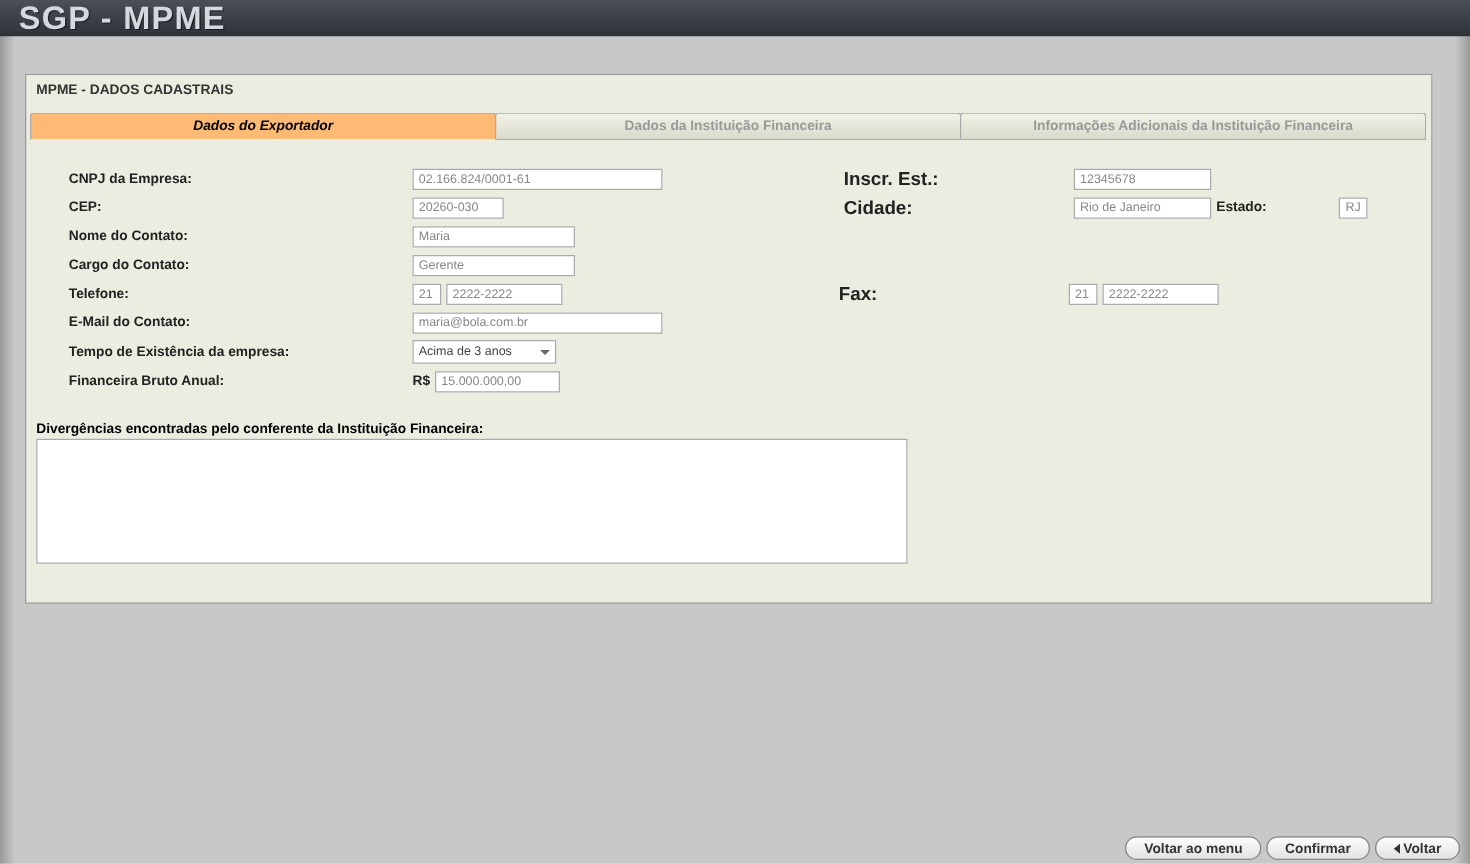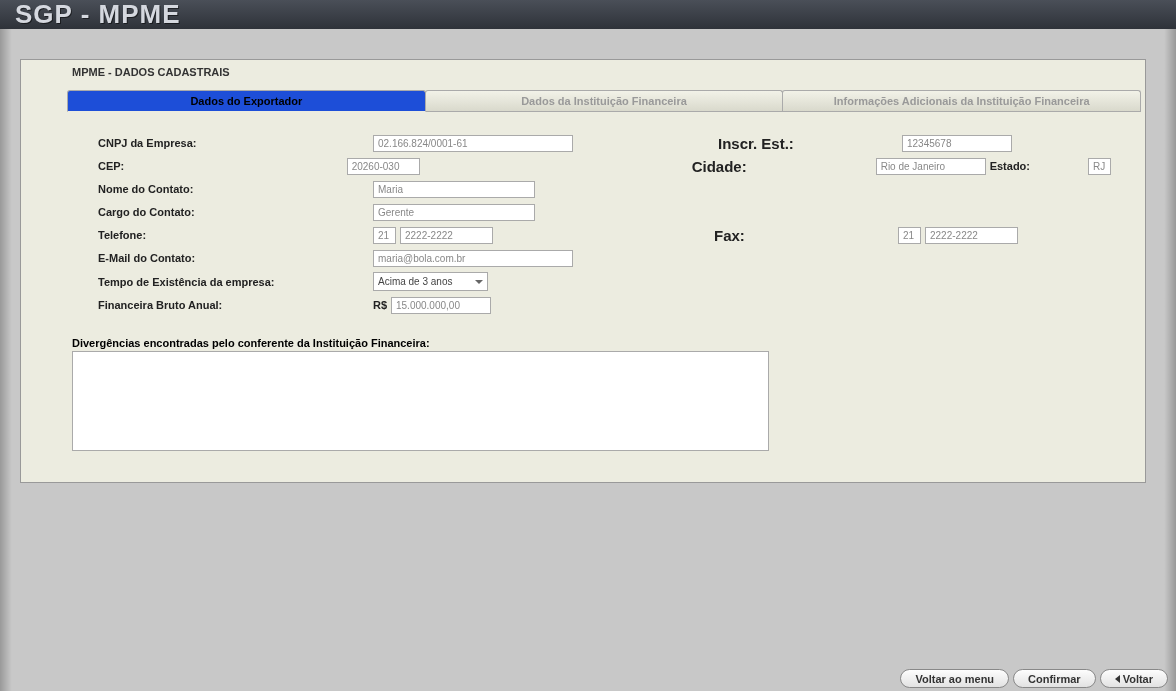--- a/index.html
+++ b/index.html
@@ -28,21 +28,20 @@
     letter-spacing: 1px;
     text-shadow: 1px 1px 0 rgba(0,0,0,0.5);
   }
   .outer-frame {
     padding: 0 5px;
   }
   .main-panel {
     margin: 30px 25px 0 15px;
     background: #ecece0;
     border: 1px solid #999;
-    padding-left: 43px;
   }
   .section-header {
     font-weight: bold;
     font-size: 11px;
     color: #333;
     padding: 6px 8px 12px 8px;
   }
   .tabs-holder {
     position: relative;
     padding: 0 4px;
@@ -61,24 +60,25 @@
     border-left: 1px solid #aaa;
     border-right: 1px solid #aaa;
     margin-left: -1px;
     border-top-left-radius: 3px;
     border-top-right-radius: 3px;
     background: linear-gradient(to bottom, #f2f2e8, #d9d9cc);
     color: #999;
     cursor: pointer;
   }
   .tab.active {
-    background: #1d4ed8;
+    background: #fdba74;
     color: #000;
     border-bottom: 1px solid #ecece0;
     margin-bottom: -1px;
+    font-style: italic;
   }
   .scroll-wrap {
     position: relative;
     height: 370px;
     overflow-y: scroll;
     overflow-x: hidden;
     border-right: 0;
   }
   .form-area {
     padding: 22px 30px 10px 30px;
@@ -115,21 +115,21 @@
   input[type=text].field, .readonly-field {
     height: 17px;
     border: 1px solid #aaa;
     background: #fff;
     font-size: 10px;
     color: #888;
     padding: 0 4px;
     font-family: Verdana, Arial, sans-serif;
   }
   .w200 { width: 200px; }
-  .w150 { width: 162px; }
+  .w150 { width: 130px; }
   .w93 { width: 93px; }
   .w110 { width: 110px; }
   .w23 { width: 23px; }
   .w100 { width: 100px; }
   .w73 { width: 73px; }
   .select {
     height: 19px;
     border: 1px solid #aaa;
     background: #fff;
     font-size: 10px;

